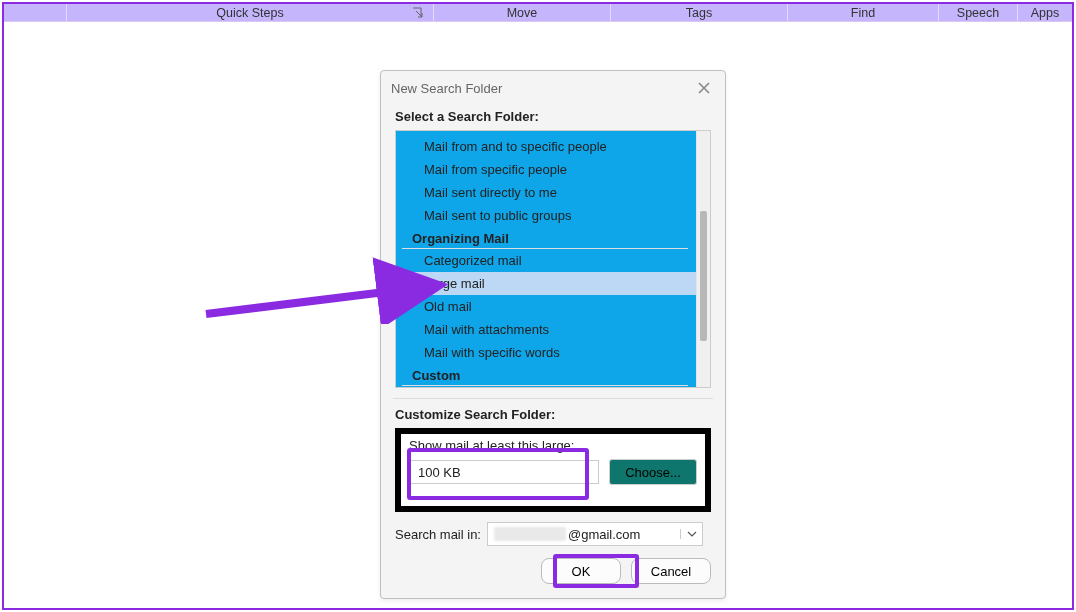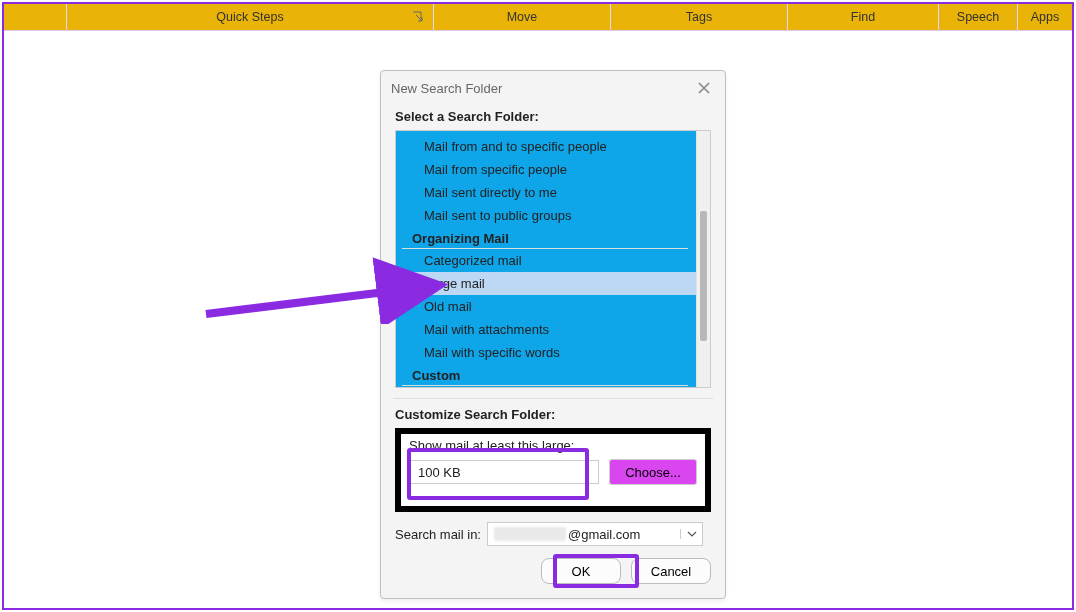--- a/index.html
+++ b/index.html
@@ -16,25 +16,25 @@
     position: relative;
   }
   .frame {
     position: absolute;
     top: 2px; left: 2px; right: 2px; bottom: 2px;
     border: 2px solid #8a2be2;
   }
   
   .ribbon {
     display: flex;
-    height: 27px;
+    height: 18px;
     border-bottom: 1px solid #d9c9f2;
     font-size: 12.5px;
     color: #333;
-    background: #eab308;
+    background: #c4b5fd;
   }
   .rsep { width:1px; background:#e9d8fd; }
   .rgrp {
     display:flex; align-items:center; justify-content:center;
     height:100%;
   }
   .rgrp .lbl { padding: 0 6px; }
   .rgrp .launcher {
     display:inline-flex; align-items:center; justify-content:center;
     width:18px; height:18px; margin-right:4px;
@@ -106,21 +106,21 @@
     margin-bottom:8px;
     display:flex; flex-direction:column; gap:6px;
   }
   .cb-row1 { font-size:13px; }
   .cb-row2 { display:flex; gap:10px; align-items:center; }
   .size-field {
     flex:1; border:1px solid #ccc; height:24px; padding:0 8px;
     display:flex; align-items:center; font-size:13px; background:#fff;
   }
   .choose-btn {
-    width:88px; height:26px; border:1px solid #ccc; background:#d946ef;
+    width:88px; height:26px; border:1px solid #ccc; background:#0f766e;
     border-radius:3px; font-size:13px; cursor:pointer;
   }
   .mailrow {
     display:flex; align-items:center; gap:6px; margin:10px 8px 12px 0;
     font-size:13px;
   }
   .mailrow .combo {
     flex:1; display:flex; align-items:center;
     border:1px solid #ccc; height:24px; background:#fff;
   }

